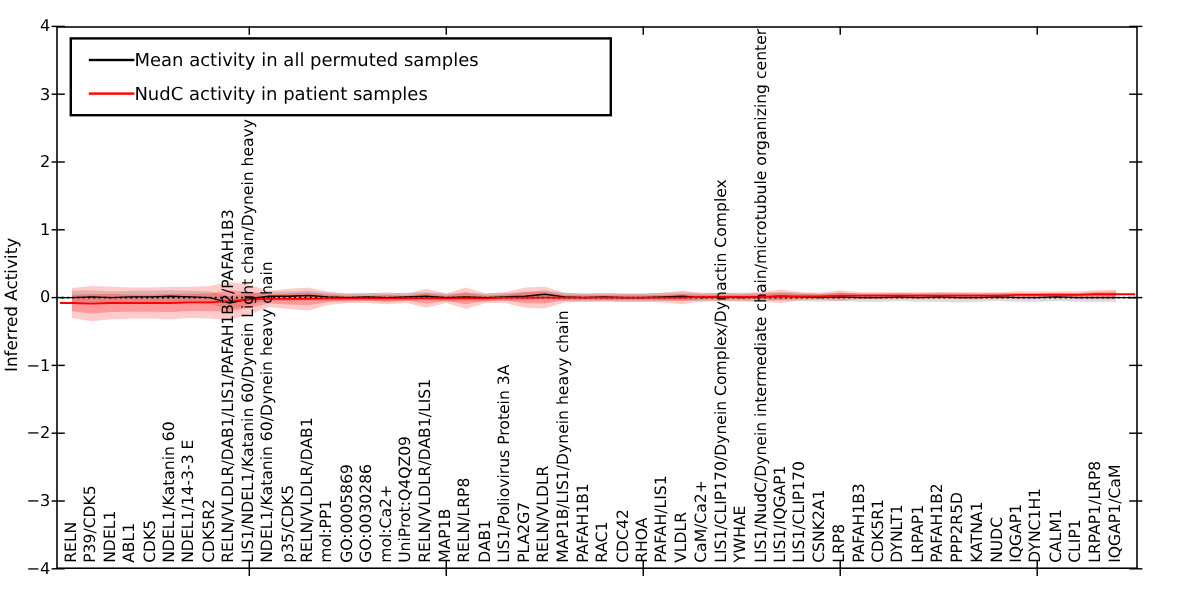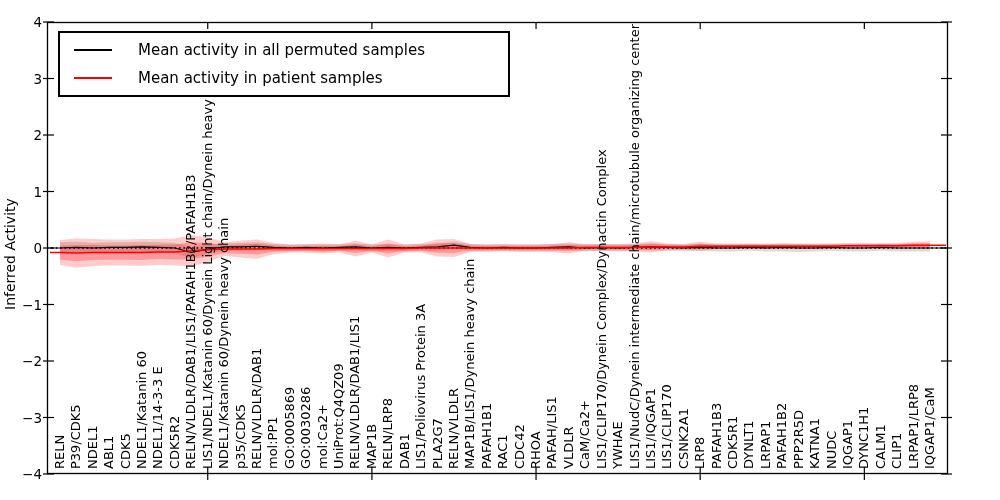--- a/index.html
+++ b/index.html
@@ -36,21 +36,21 @@
     position:absolute;left:58px;top:31px;width:452px;height:66px;
     background:#ffffff;border:2px solid #000;box-sizing:border-box;
     display:flex;flex-direction:column;justify-content:center;
     z-index:20;
   }
   .legend-row{display:flex;align-items:center;height:28px;}
   .legend-line{
     display:inline-block;width:38px;height:0;border-top:2px solid #000;
     margin-left:14px;flex:none;
   }
-  .legend-label{margin-left:26px;font-size:15px;white-space:nowrap;}
+  .legend-label{font-size:15px;white-space:nowrap;}
   .layer{position:absolute;left:0;top:0;width:1000px;height:500px;pointer-events:none;}
 </style>
 </head>
 <body>
 
 <div class="figure">
 
   <svg class="plot" id="plot-svg" width="1000" height="500">
       <path d="M60.0,242.3 L76.4,241.8 L92.8,242.9 L109.2,242.3 L125.7,242.3 L142.1,241.8 L158.5,242.3 L174.9,242.9 L191.3,246.9 L207.7,244.6 L224.2,242.9 L240.6,242.9 L257.0,242.3 L273.4,244.0 L289.8,244.6 L306.2,244.0 L322.6,244.6 L339.1,244.0 L355.5,243.5 L371.9,244.6 L388.3,244.0 L404.7,244.6 L421.1,244.0 L437.5,243.5 L454.0,241.8 L470.4,244.0 L486.8,244.6 L503.2,244.0 L519.6,244.6 L536.0,244.6 L552.5,244.0 L568.9,243.5 L585.3,244.6 L601.7,244.0 L618.1,244.6 L634.5,244.0 L650.9,243.5 L667.4,244.0 L683.8,244.6 L700.2,244.0 L716.6,244.6 L733.0,244.6 L749.4,244.0 L765.8,244.6 L782.3,243.5 L798.7,244.0 L815.1,244.6 L831.5,244.0 L847.9,244.6 L864.3,244.6 L880.8,244.0 L897.2,244.6 L913.6,244.6 L930.0,244.6 L930.0,251.4 L913.6,251.4 L897.2,251.4 L880.8,250.8 L864.3,251.4 L847.9,251.4 L831.5,250.8 L815.1,251.4 L798.7,252.0 L782.3,251.4 L765.8,251.4 L749.4,250.8 L733.0,251.4 L716.6,251.4 L700.2,250.8 L683.8,251.4 L667.4,250.8 L650.9,250.3 L634.5,250.8 L618.1,251.4 L601.7,250.8 L585.3,251.4 L568.9,250.3 L552.5,250.8 L536.0,251.4 L519.6,251.4 L503.2,250.8 L486.8,251.4 L470.4,250.8 L454.0,248.6 L437.5,250.3 L421.1,250.8 L404.7,251.4 L388.3,250.8 L371.9,251.4 L355.5,250.3 L339.1,250.8 L322.6,251.4 L306.2,250.8 L289.8,251.4 L273.4,250.8 L257.0,250.3 L240.6,250.8 L224.2,250.8 L207.7,253.6 L191.3,258.2 L174.9,253.1 L158.5,252.5 L142.1,252.0 L125.7,252.5 L109.2,252.5 L92.8,253.1 L76.4,253.1 L60.0,253.6 Z" fill="rgba(0,0,0,0.14)" stroke="none"></path>
       <path d="M60.0,240.1 L76.4,238.4 L92.8,239.0 L109.2,239.5 L125.7,239.5 L142.1,239.0 L158.5,239.0 L174.9,238.4 L191.3,235.0 L207.7,237.3 L224.2,242.3 L240.6,240.7 L257.0,239.5 L273.4,242.9 L289.8,244.6 L306.2,244.6 L322.6,243.5 L339.1,244.6 L355.5,240.7 L371.9,244.6 L388.3,239.5 L404.7,244.6 L421.1,243.5 L437.5,239.5 L454.0,239.0 L470.4,244.0 L486.8,244.6 L503.2,244.6 L519.6,244.6 L536.0,244.6 L552.5,244.0 L568.9,242.3 L585.3,244.0 L601.7,244.0 L618.1,244.0 L634.5,243.5 L650.9,241.2 L667.4,243.5 L683.8,244.0 L700.2,241.8 L716.6,243.5 L733.0,243.5 L749.4,243.5 L765.8,243.5 L782.3,243.5 L798.7,243.5 L815.1,243.5 L831.5,243.5 L847.9,242.9 L864.3,242.9 L880.8,242.9 L897.2,242.9 L913.6,241.8 L930.0,241.2 L930.0,249.1 L913.6,248.6 L897.2,248.6 L880.8,248.6 L864.3,248.6 L847.9,248.6 L831.5,249.1 L815.1,249.1 L798.7,249.1 L782.3,249.1 L765.8,249.1 L749.4,249.1 L733.0,249.1 L716.6,249.1 L700.2,250.8 L683.8,249.7 L667.4,250.3 L650.9,252.5 L634.5,251.4 L618.1,250.8 L601.7,250.8 L585.3,250.8 L568.9,253.6 L552.5,252.0 L536.0,251.4 L519.6,251.4 L503.2,251.4 L486.8,251.4 L470.4,252.0 L454.0,257.0 L437.5,256.5 L421.1,252.5 L404.7,252.5 L388.3,257.6 L371.9,252.5 L355.5,256.5 L339.1,252.5 L322.6,253.6 L306.2,252.5 L289.8,252.5 L273.4,254.2 L257.0,258.7 L240.6,257.6 L224.2,255.9 L207.7,262.1 L191.3,266.6 L174.9,265.5 L158.5,264.9 L142.1,266.1 L125.7,265.5 L109.2,265.5 L92.8,266.1 L76.4,267.8 L60.0,264.9 Z" fill="rgba(255,0,0,0.20)" stroke="none"></path>
@@ -160,17 +160,17 @@
   <div class="ylabel">Inferred Activity</div>
   <div class="xlabel">Cellular Entities</div>
 
   <div class="legend">
     <div class="legend-row">
       <span class="legend-line" id="legend-line-0" style="border-top-color: rgb(0, 0, 0);"></span>
       <span class="legend-label">Mean activity in all permuted samples</span>
     </div>
     <div class="legend-row">
       <span class="legend-line" id="legend-line-1" style="border-top-color: rgb(255, 0, 0);"></span>
-      <span class="legend-label">Mean activity in patient samples</span>
+      <span class="legend-label">NudC activity in patient samples</span>
     </div>
   </div>
 
 </div>
 
 </body></html>

